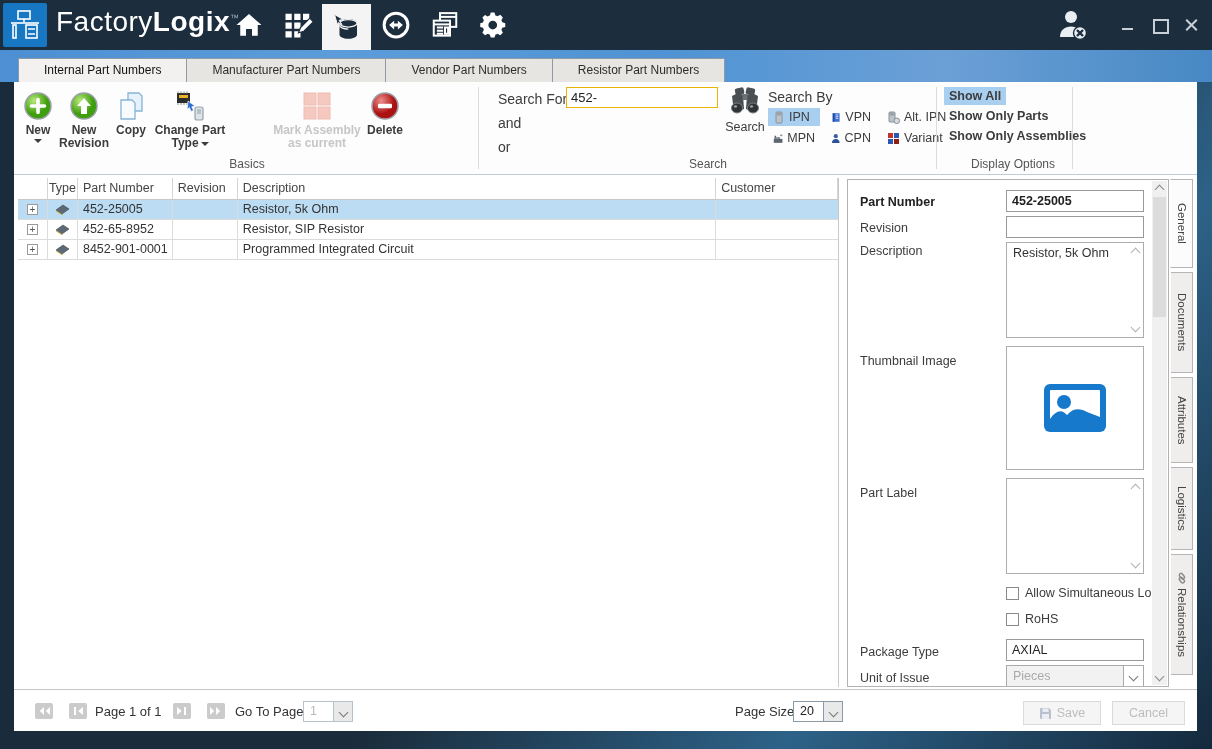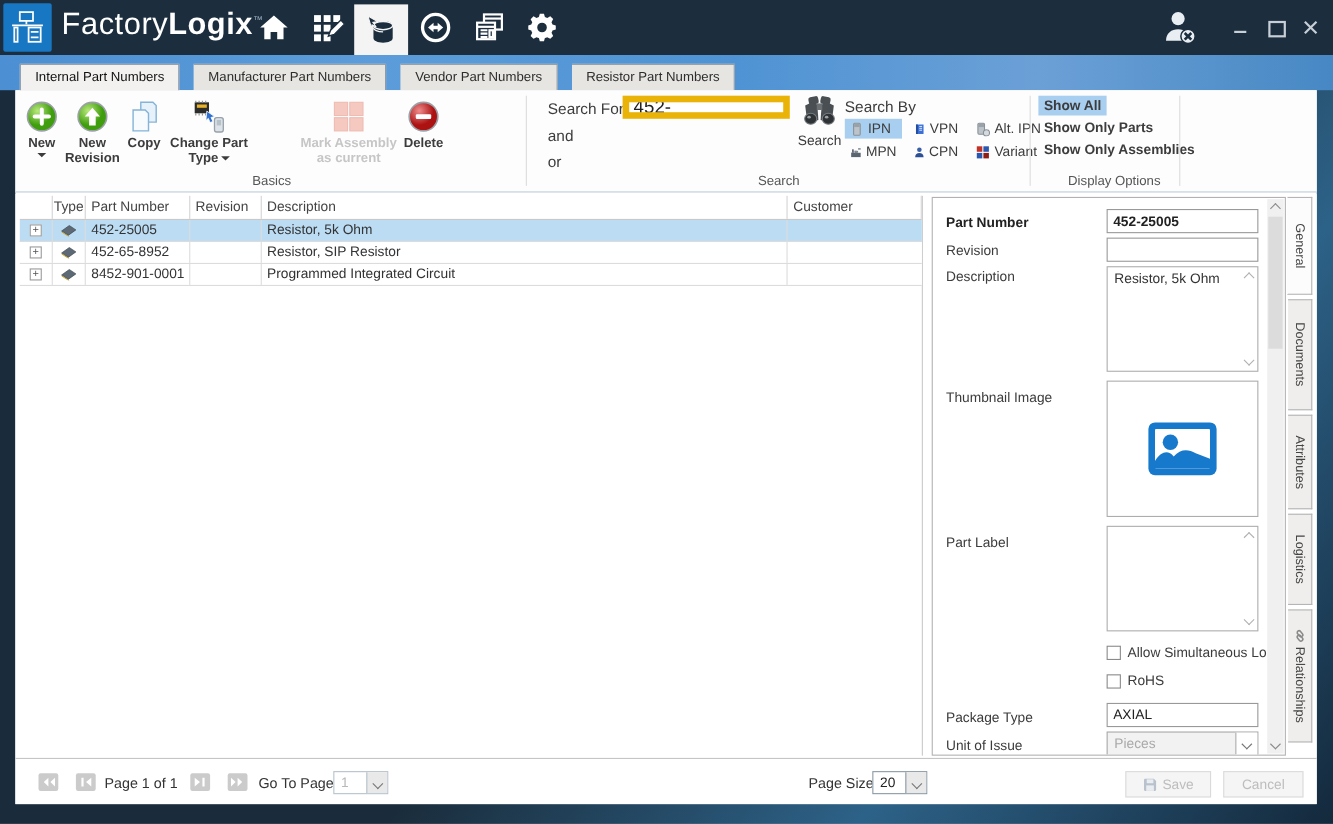--- a/index.html
+++ b/index.html
@@ -27,22 +27,22 @@
   .wc { width:24px; height:22px; margin-right:8px; position:relative; cursor:pointer; }
   .wc-min::after { content:""; position:absolute; left:6px; top:14px; width:11px; height:2px; background:#c8cfd6; }
   .wc-max::after { content:""; position:absolute; left:5px; top:5px; width:12px; height:11px; border:2px solid #c8cfd6; }
   .wc-close::before,.wc-close::after { content:""; position:absolute; left:4px; top:10px; width:15px; height:2px; background:#c8cfd6; }
   .wc-close::before { transform:rotate(45deg); }
   .wc-close::after { transform:rotate(-45deg); }
   
   .tabband { position:absolute; left:0; top:50px; width:1212px; height:32px;
     background:linear-gradient(90deg,#4c8fd2 0%,#5c9cda 28%,#4f93d4 55%,#6ba0d6 78%,#4788c4 100%);
     display:flex; align-items:flex-end; padding-left:18px; }
-  .ptab { height:24px; line-height:22px; padding:0 13px; font-size:12px; color:#2d2d2d;
-    background:#e7e5e2; border:1px solid #8e9aa5; border-bottom:none; margin-right:13px; cursor:pointer; white-space:nowrap; }
+  .ptab { height:24px; line-height:22px; padding:0 25px; font-size:12px; color:#2d2d2d;
+    background:#e7e5e2; border:1px solid #8e9aa5; border-bottom:none; margin-right:0; cursor:pointer; white-space:nowrap; }
   .ptab + .ptab { border-left:none; }
   .ptab.active { background:#f2f1ef; color:#111; position:relative; z-index:2; }
   
   .main { position:absolute; left:14px; top:82px; width:1183px; height:649px; background:#fff; }
   
   .ribbon { position:absolute; left:0; top:0; width:1183px; height:93px; background:#fdfdfd; border-bottom:1px solid #bfccd9; }
   .rgroup { position:absolute; top:0; height:92px; }
   .gb-basics { left:4px; width:458px; }
   .gb-search { left:468px; width:452px; }
   .gb-display { left:926px; width:146px; }
@@ -51,21 +51,21 @@
   .btnrow { display:flex; padding-top:3px; }
   .rbtn { display:flex; flex-direction:column; align-items:center; padding-top:2px; cursor:pointer;font-weight:bold; }
   .rbtn .ric { height:37px; display:flex; align-items:center; justify-content:center; }
   .rbtn .rlab { font-size:12px; line-height:13px; color:#3c3c3c; text-align:center; white-space:nowrap; }
   .rbtn.disabled { cursor:default;margin-left:43px; }
   .rbtn.disabled .rlab { color:#c6c6c6; }
   .dropcaret { display:inline-block; width:0; height:0; border-left:4px solid transparent; border-right:4px solid transparent; border-top:4px solid #3c3c3c; vertical-align:middle; margin-left:2px; }
   .dropcaret.below { margin:2px 0 0 0; }
   
   .slabel { position:absolute; font-size:14px; color:#3c3c3c; }
-  .searchfor-input { position:absolute; left:84px; top:5px; width:152px; height:21px; border:6px solid #eab308; font-size:17px; padding:0 4px; font-family:"Liberation Sans",sans-serif; color:#222; }
+  .searchfor-input { position:absolute; left:84px; top:5px; width:152px; height:21px; border:1px solid #eab308; font-size:13px; padding:0 4px; font-family:"Liberation Sans",sans-serif; color:#222; }
   .search-btn { position:absolute; left:240px; top:4px; width:46px; text-align:center; cursor:pointer; }
   .search-btn .rlab { font-size:12.5px; color:#3c3c3c; }
   .sby-grid { position:absolute; left:286px; top:26px; }
   .sby-row { display:flex; margin-bottom:3px; }
   .chip { display:flex; align-items:center; gap:4px; padding:2px 5px; font-size:12.5px; color:#3c3c3c; cursor:pointer; white-space:nowrap; }
   .chip.selected { background:#a9cff0; }
   .chip-ipn { width:52px; } .chip-vpn { width:50px; } .chip-mpn { width:52px; } .chip-cpn { width:50px; }
   
   .dopt { font-size:12.5px; color:#3c3c3c; padding:2px 5px; margin:2px 4px; width:fit-content; cursor:pointer; white-space:nowrap;font-weight:bold; }
   .dopt.selected { background:#a9cff0; }

